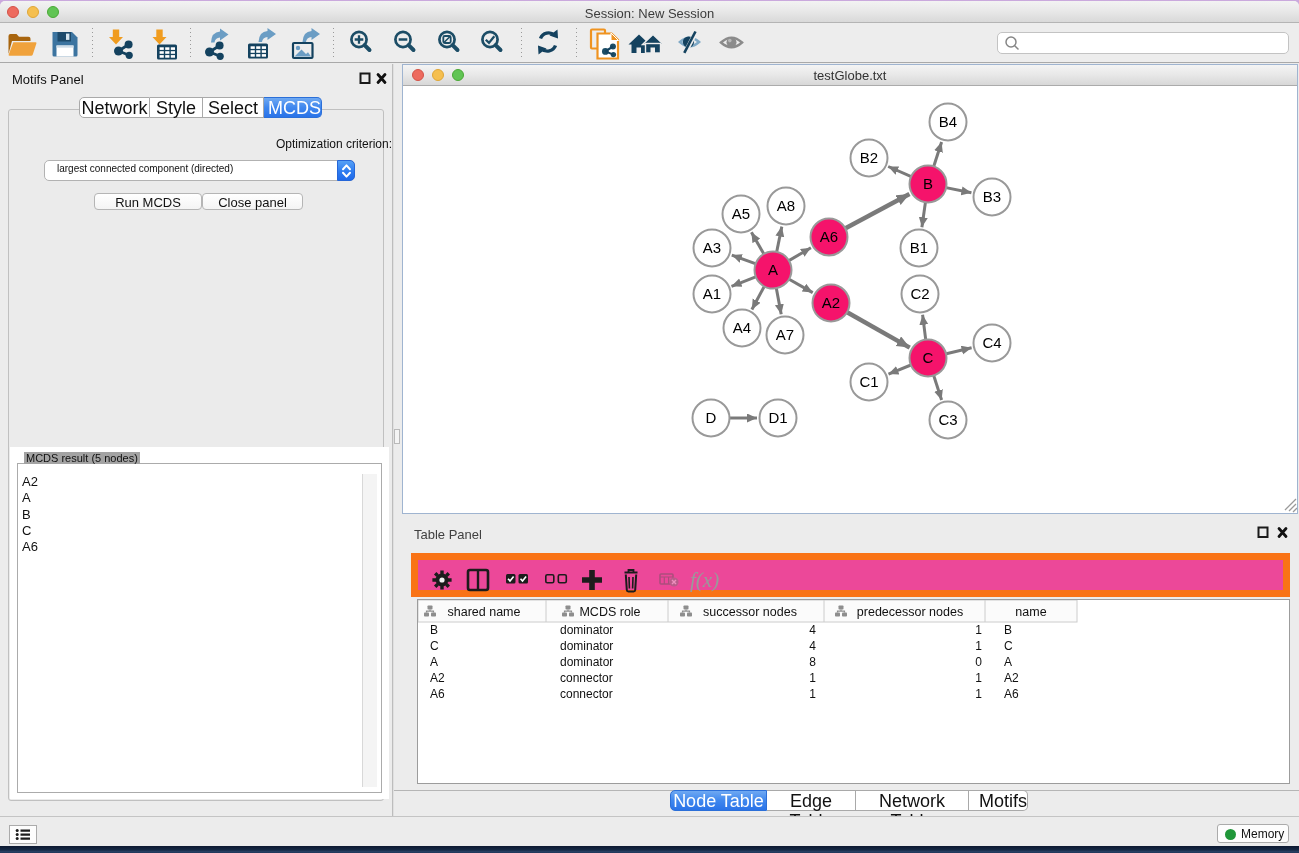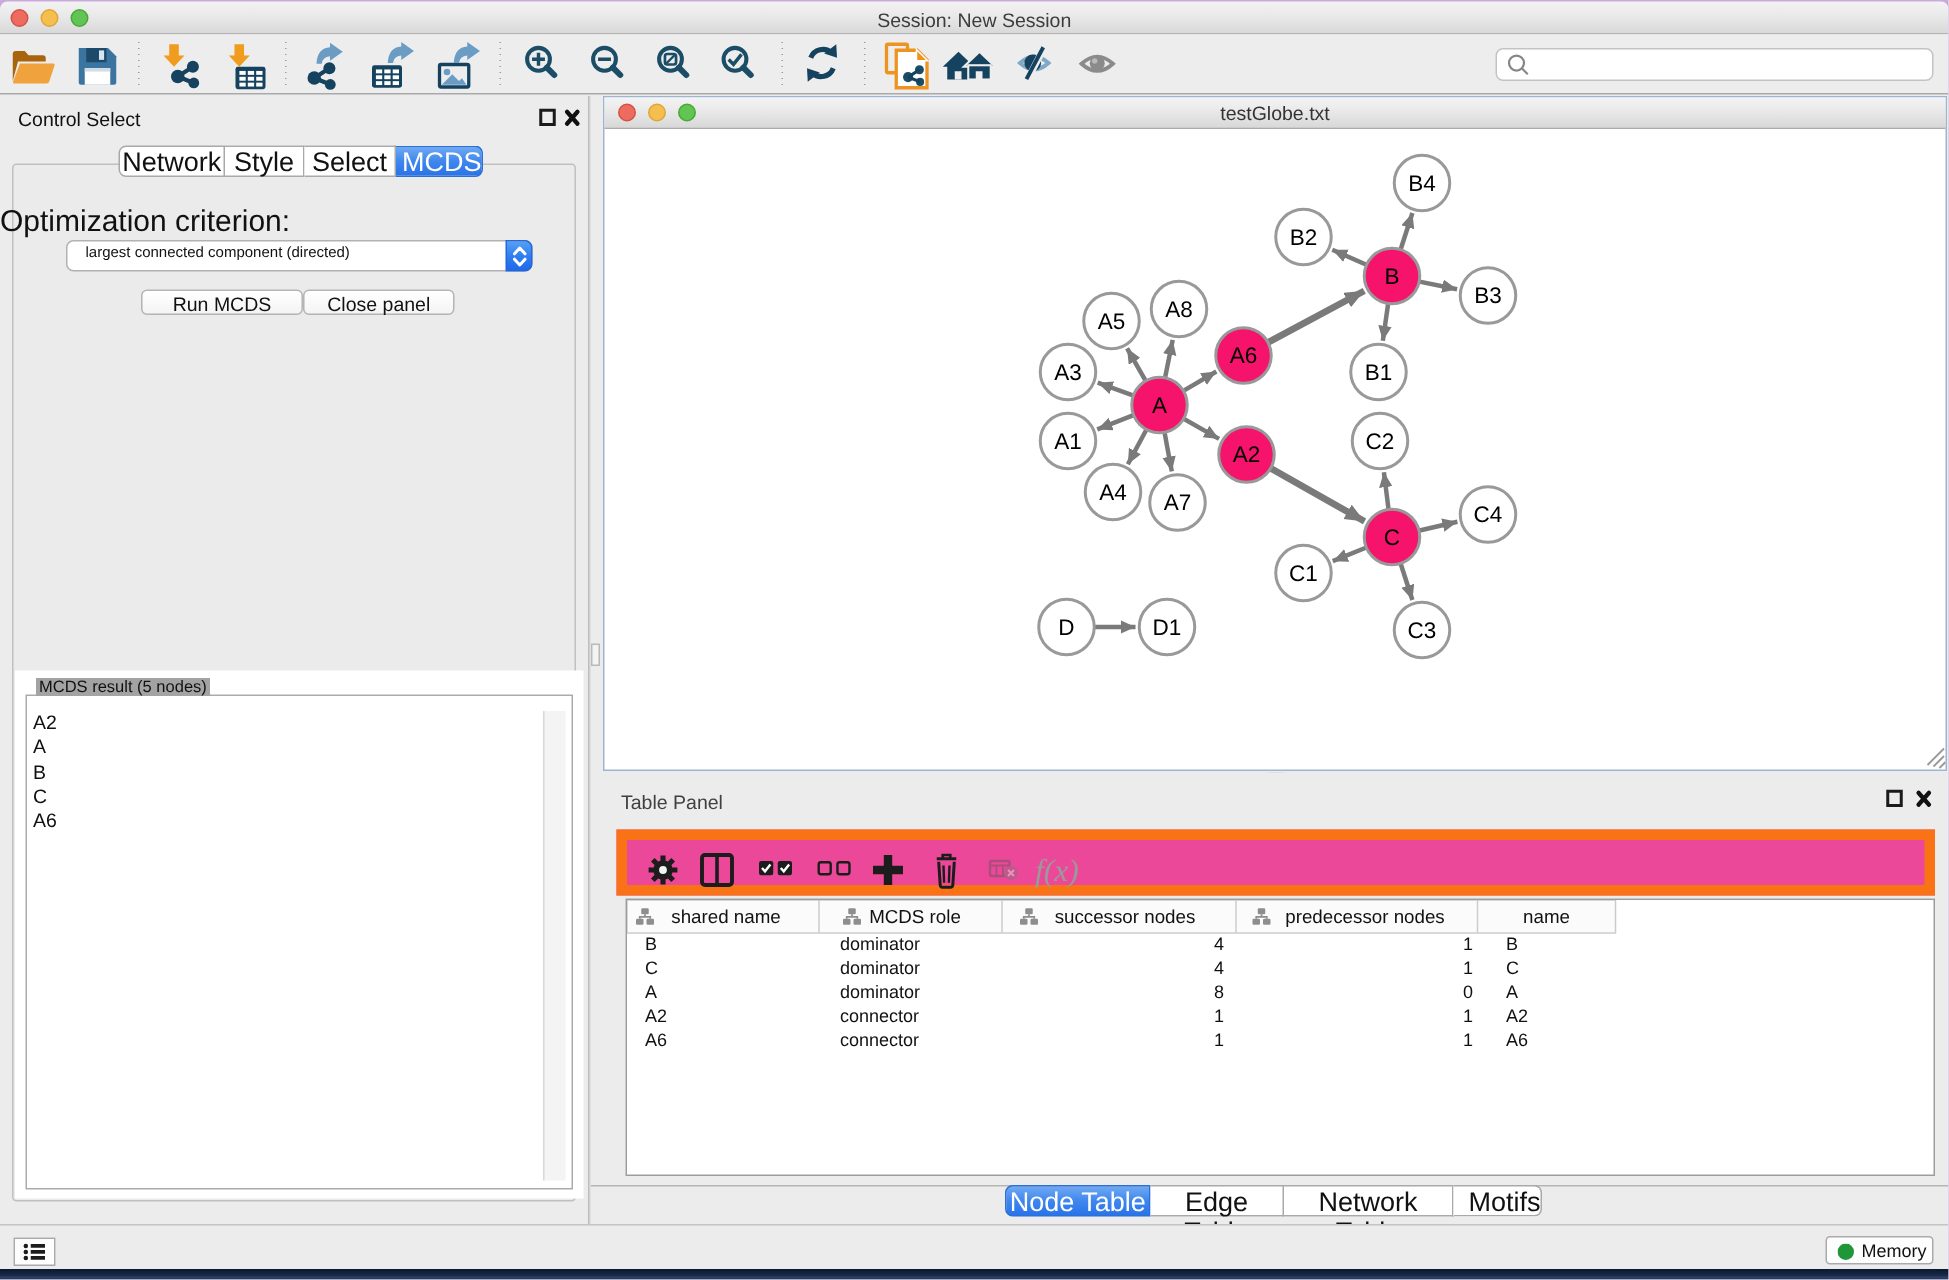--- a/index.html
+++ b/index.html
@@ -33,21 +33,21 @@
 #cp-box { left:8px; top:45px; width:376px; height:692px; background:#ebebeb;
   border:1px solid #c0c0c0; border-radius:3px; }
 .tabrow { display:flex; }
 .tab { height:21px; font-size:18px; color:#111; background:#fff;
   border:1px solid #a9a9a9; border-left:none; line-height:20px; text-align:center; }
 .tab.first { border-left:1px solid #a9a9a9; border-radius:5px 0 0 5px; }
 .tab.last { border-radius:0 5px 5px 0;text-align:right; }
 .tab.sel { background:linear-gradient(180deg,#6fa9f2 0%,#3f87ee 50%,#2a73e8 100%);
   color:#fff; border-color:#2b6fd8; }
 #cp-tabs { left:79px; top:33px; }
-#opt-label { left:0; top:73px; width:392px; text-align:left; font-size:20px; color:#111; }
+#opt-label { left:0; top:73px; width:392px; text-align:right; font-size:12px; color:#111; }
 #dropdown { left:44px; top:96px; width:311px; height:21px; background:#fff;
   border:1px solid #b2b2b2; border-radius:5px; font-size:10px; color:#111; }
 #dropdown span.txt { position:absolute; left:12px; top:2px; }
 #dd-cap { position:absolute; right:-1px; top:-1px; width:18px; height:21px;
   background:linear-gradient(180deg,#55a0f5 0%,#2e7cf0 55%,#1f6aea 100%);
   border-radius:0 5px 5px 0; border:1px solid #2566d8; }
 .btn { position:absolute; height:17px; background:linear-gradient(180deg,#ffffff 0%,#f4f4f4 100%);
   border:1px solid #b5b5b5; border-radius:4px; font-size:13px; color:#111;
   text-align:center; line-height:17px; }
 
@@ -209,21 +209,21 @@
     <div class="tsep" style="left:521px;"></div>
     <div class="tsep" style="left:576px;"></div>
     <div class="abs" id="searchbox">
       <svg width="18" height="18" style="position:absolute;left:6px;top:2px;">
           <circle cx="7" cy="7" r="5" fill="none" stroke="#868686" stroke-width="1.5"></circle>
           <path d="M10.7 10.7 L14.5 14.5" stroke="#868686" stroke-width="1.5"></path>
         </svg>
     </div>
   </div>
   <div class="abs" id="cpanel">
-    <div class="abs" id="cp-title">Control Select</div>
+    <div class="abs" id="cp-title">Motifs Panel</div>
     <svg class="abs" style="left:358px;top:8px;" width="32" height="14">
       <rect x="2.5" y="1.5" width="9" height="9.5" fill="none" stroke="#1a1a1a" stroke-width="2"></rect>
       <path d="M20 2.5 L27 10.5 M27 2.5 L20 10.5" stroke="#111" stroke-width="2.8" stroke-linecap="round"></path>
     </svg>
     <div class="abs" id="cp-box"></div>
     <div class="abs tabrow" id="cp-tabs">
       <div class="tab first" style="width:71px;">Network</div>
       <div class="tab" style="width:53px;">Style</div>
       <div class="tab" style="width:61px;">Select</div>
       <div class="tab last sel" style="width:58px;">MCDS</div>

